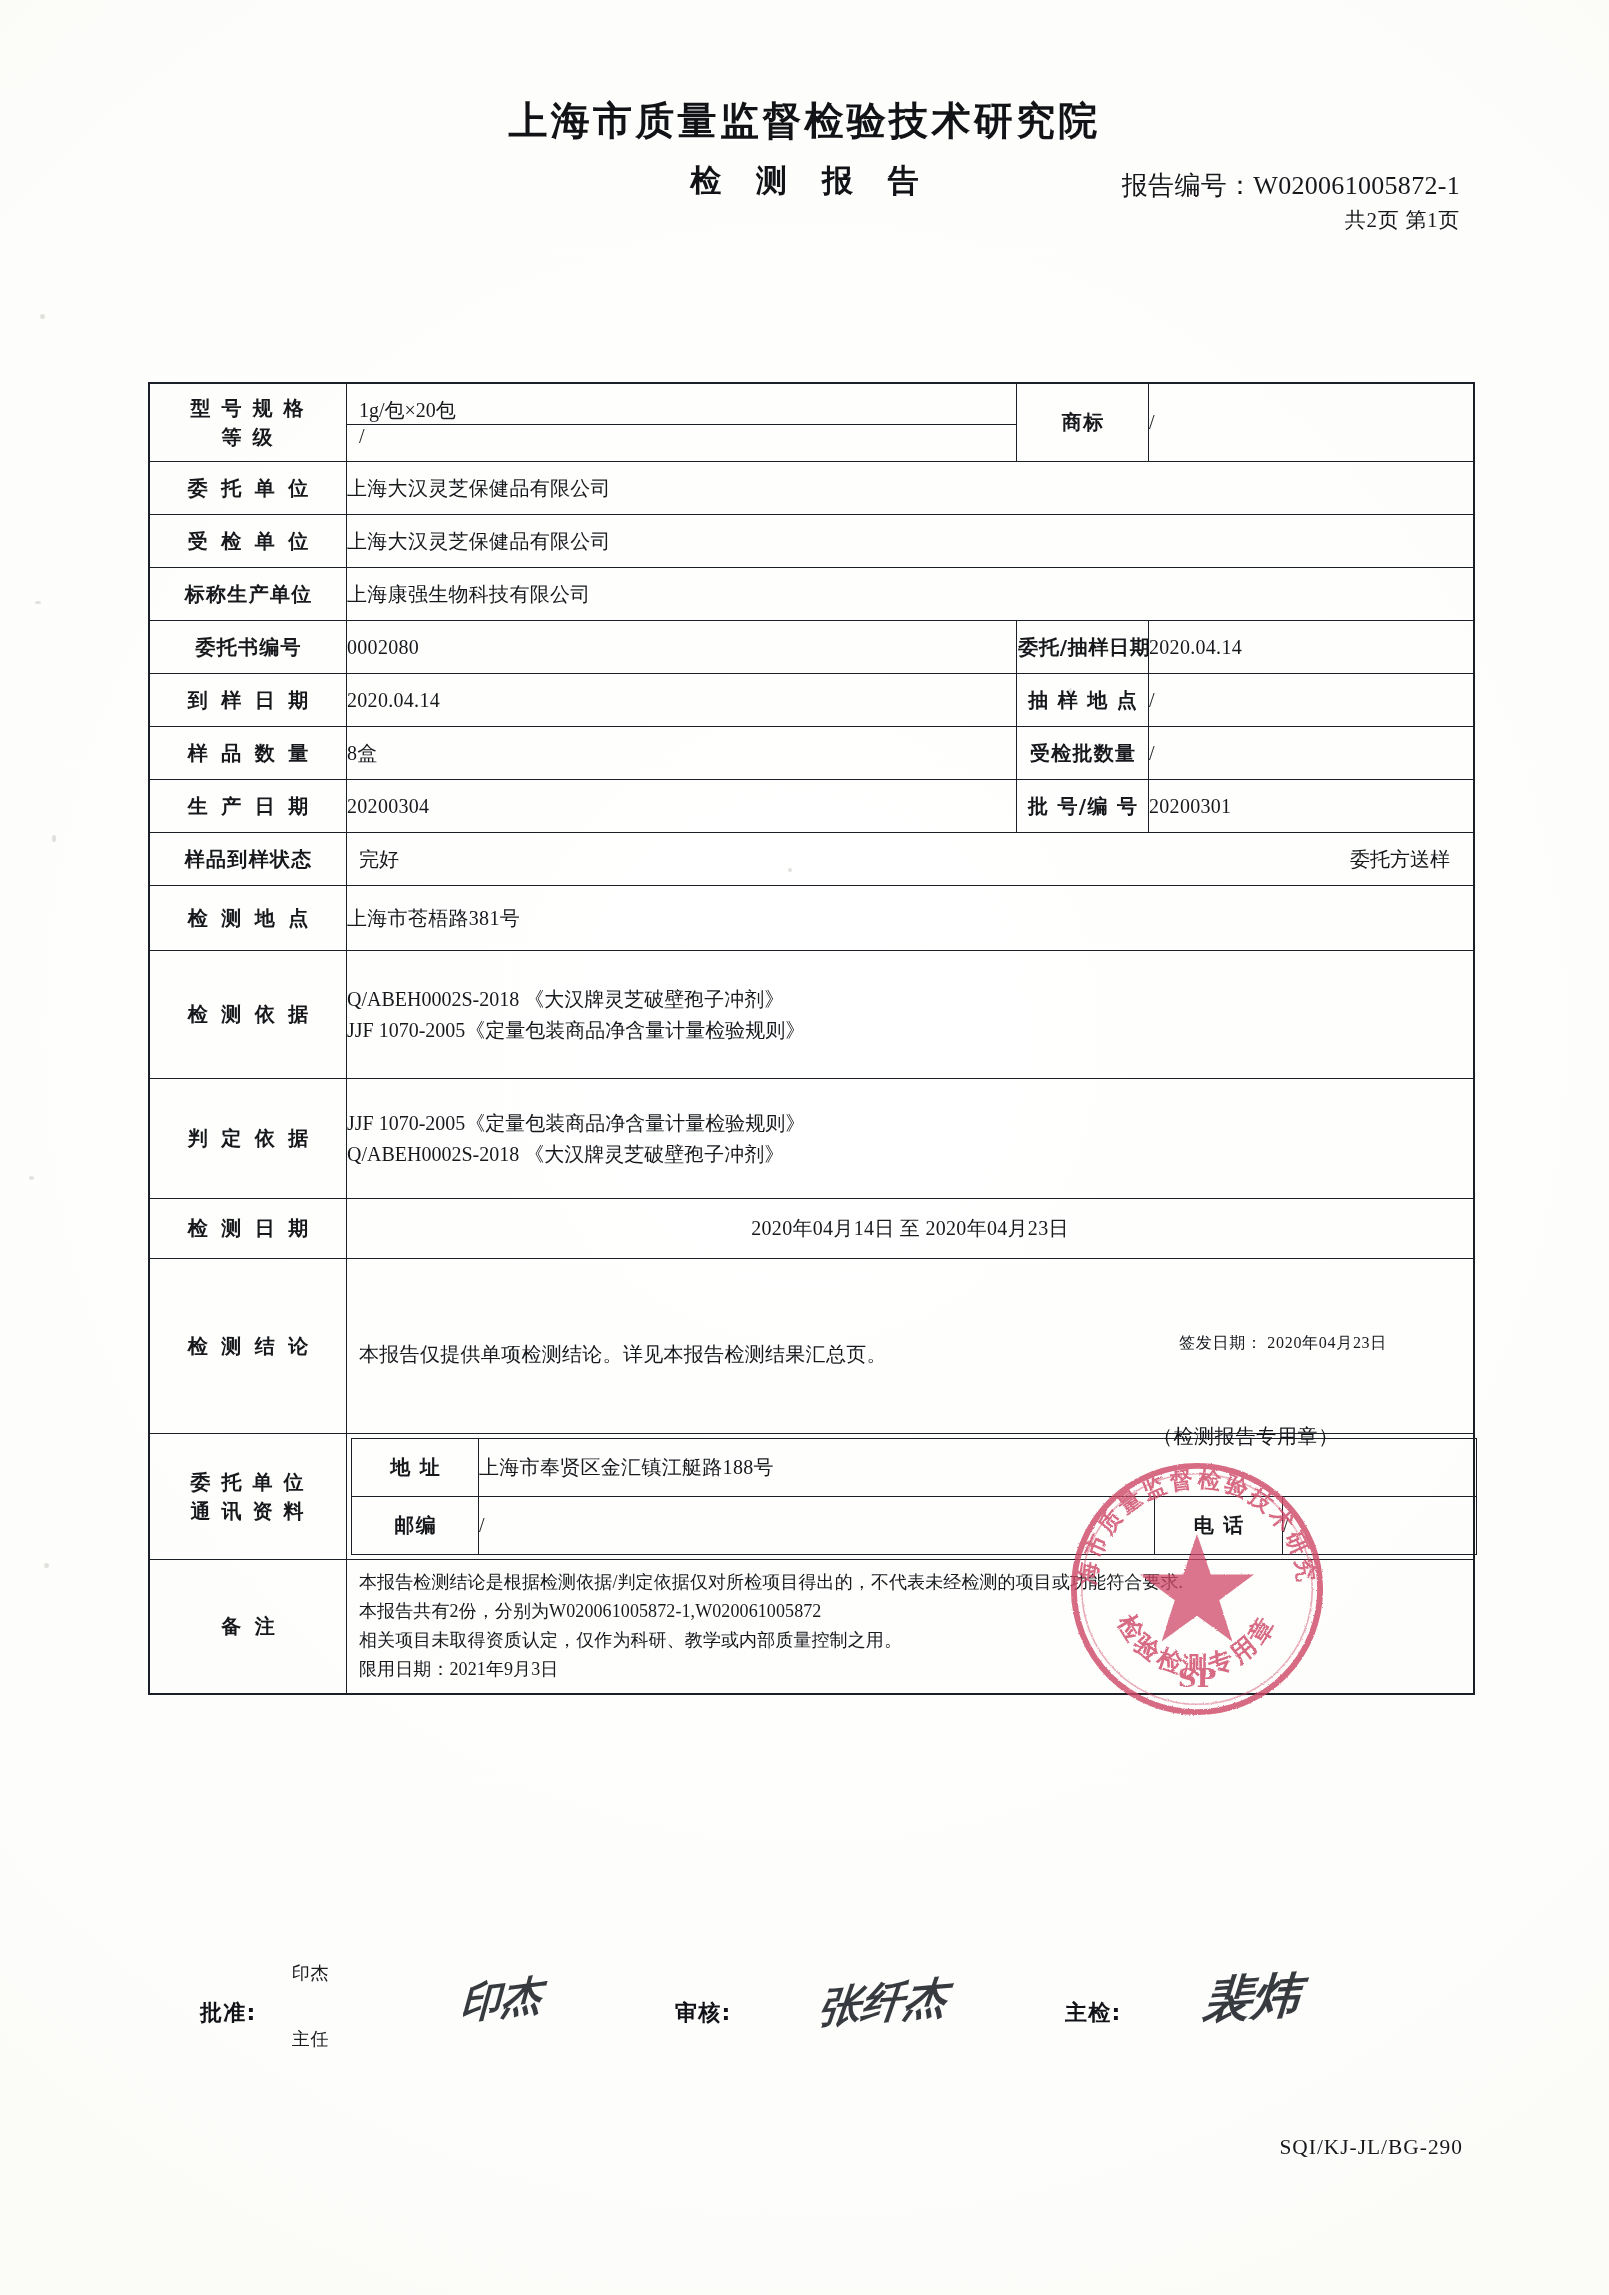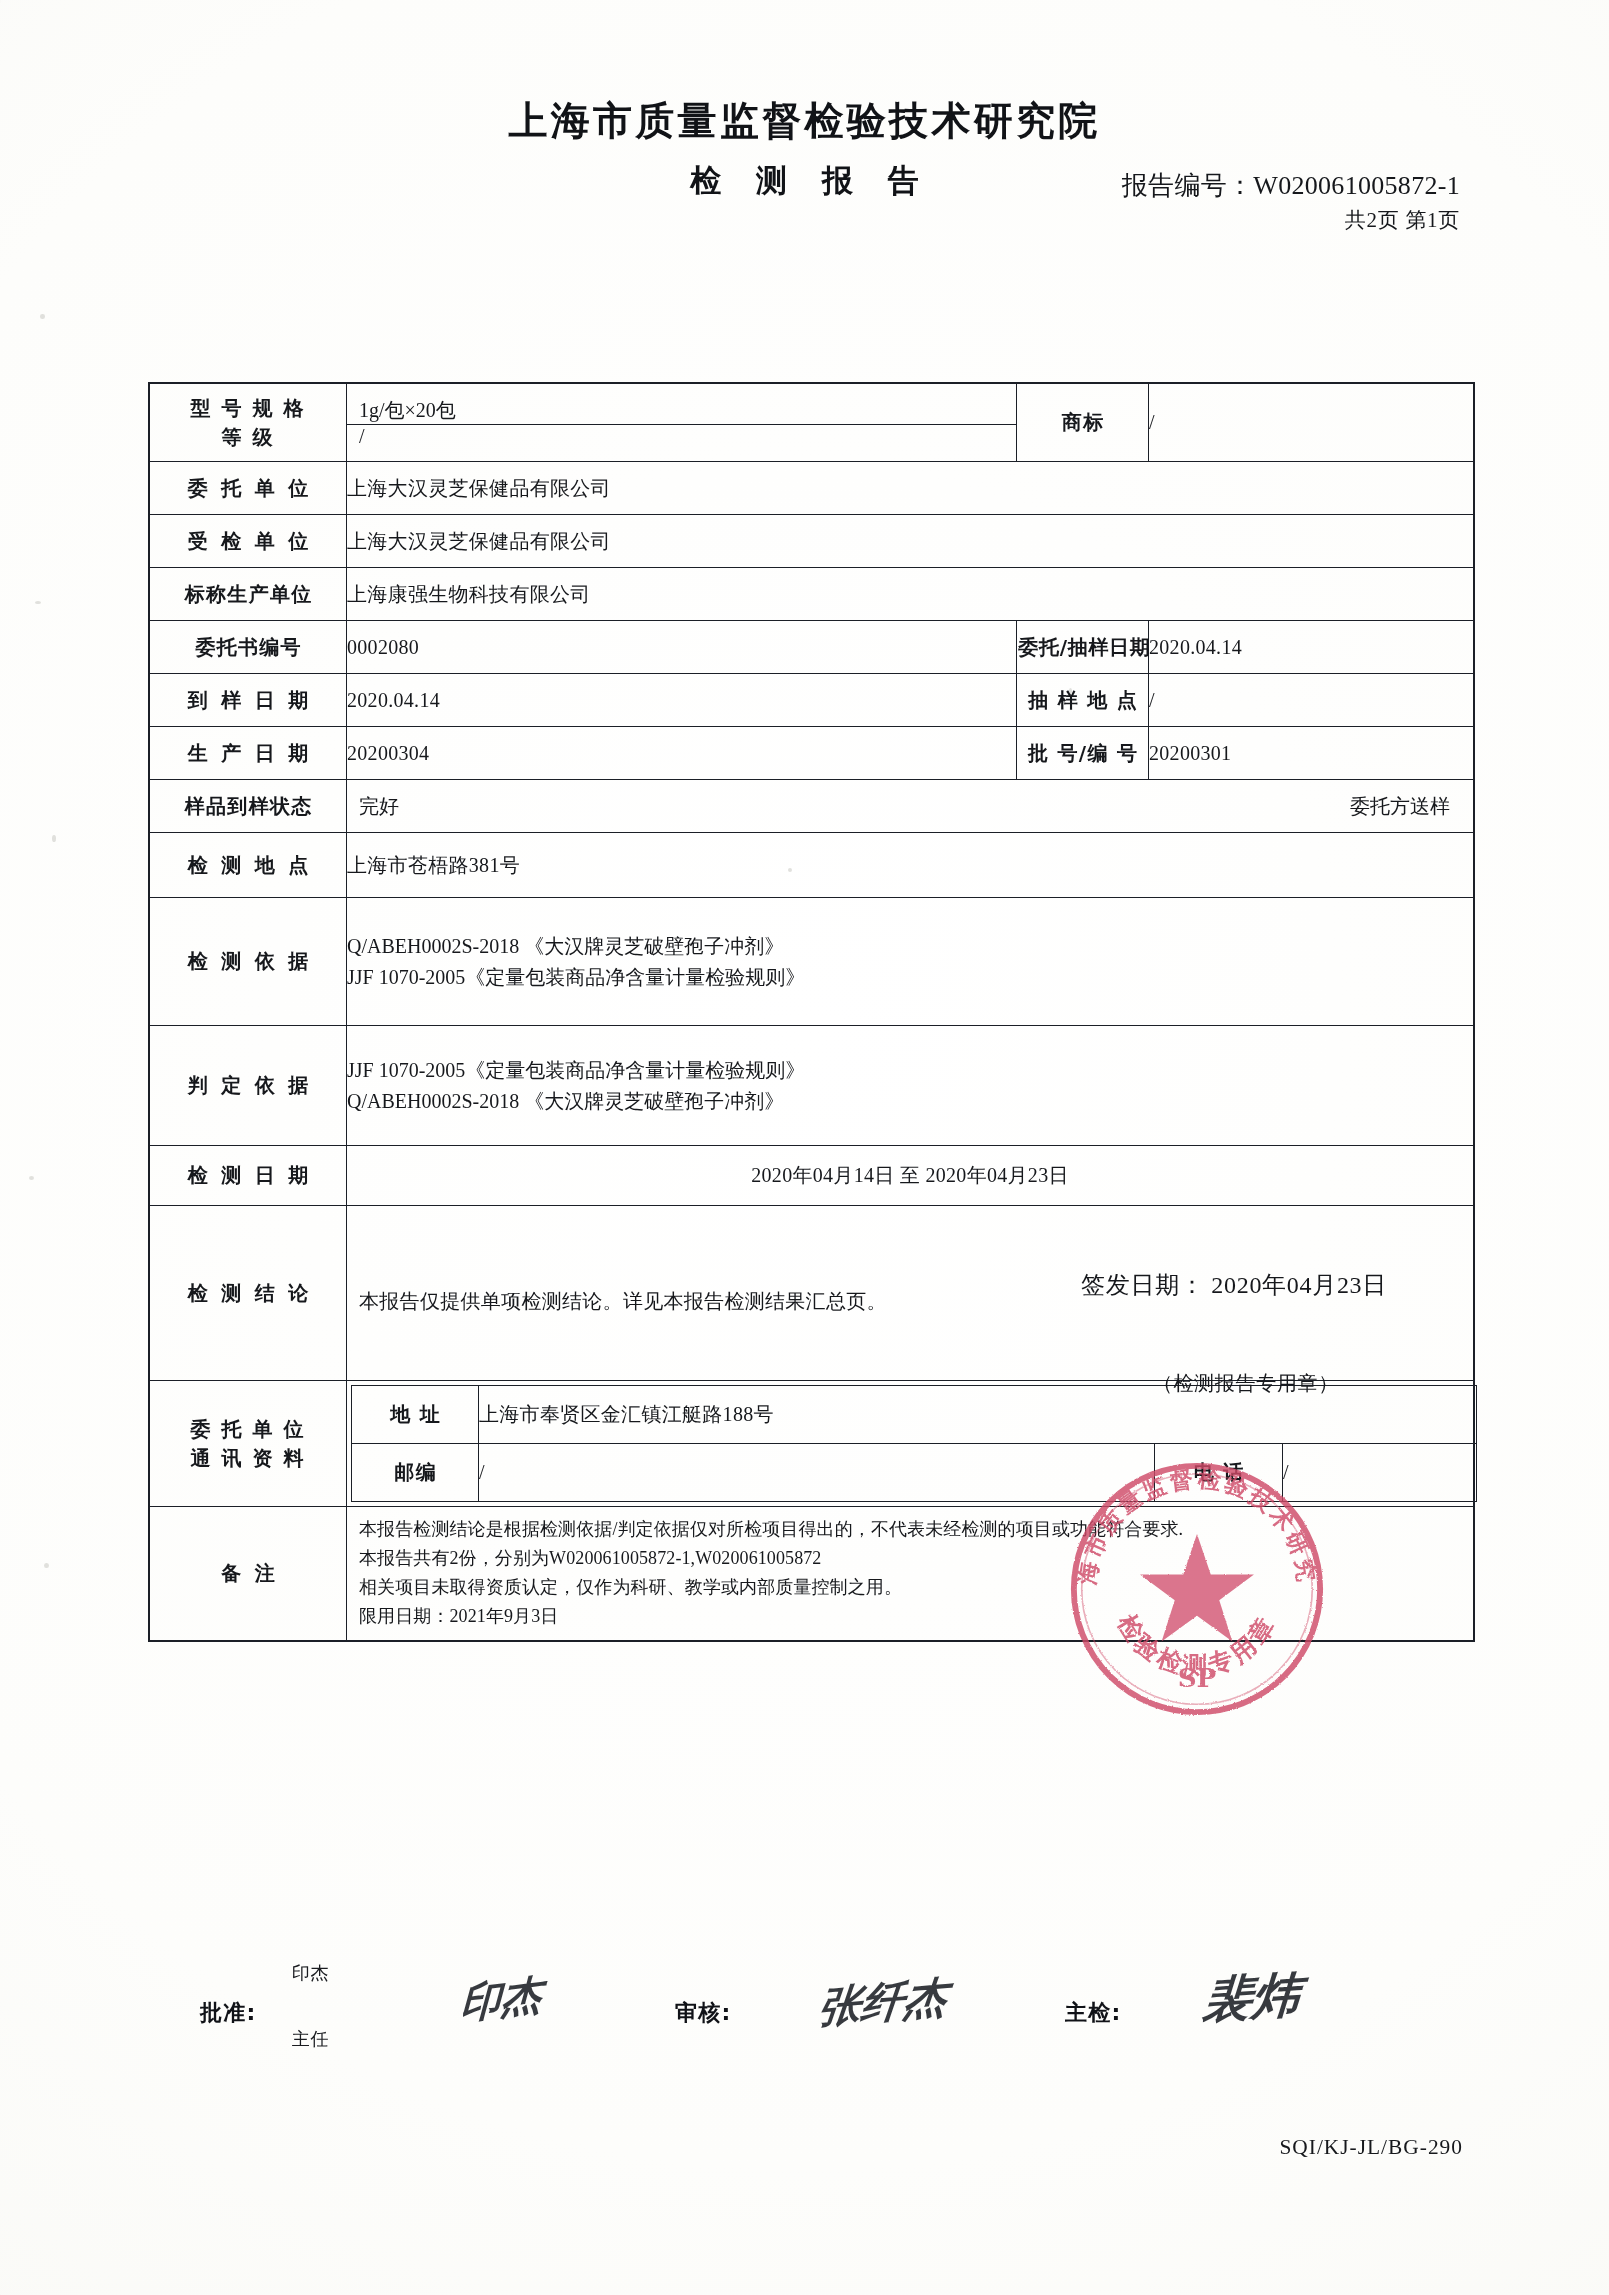--- a/index.html
+++ b/index.html
@@ -173,21 +173,21 @@
     right: 134px;
     top: 99px;
     font-size: 20px;
     letter-spacing: 0.7px;
     white-space: nowrap;
   }
   .issue-date {
     position: absolute;
     right: 86px;
     bottom: 14.7px;
-    font-size: 24px;
+    font-size: 16px;
     letter-spacing: 0.7px;
     white-space: nowrap;
     margin-top: 42px;
   }
 
   .remark-box {
     padding: 8px 6.7px 8px 12px;
     line-height: 1.62;
     font-size: 18px;
     letter-spacing: 0.1px;
@@ -302,20 +302,26 @@
         <td class="val">2020.04.14</td>
       </tr>
 
       <tr>
         <td class="lbl" style="height:52px">到 样 日 期</td>
         <td class="val">2020.04.14</td>
         <td class="lbl tight">抽 样 地 点</td>
         <td class="val">/</td>
       </tr>
 
+      <tr>
+        <td class="lbl" style="height:52px">样 品 数 量</td>
+        <td class="val">8盒</td>
+        <td class="lbl tight">受检批数量</td>
+        <td class="val">/</td>
+      </tr>
 
       <tr>
         <td class="lbl" style="height:52px">生 产 日 期</td>
         <td class="val">20200304</td>
         <td class="lbl tight">批 号/编 号</td>
         <td class="val">20200301</td>
       </tr>
 
       <tr>
         <td class="lbl tight" style="height:52px">样品到样状态</td>

